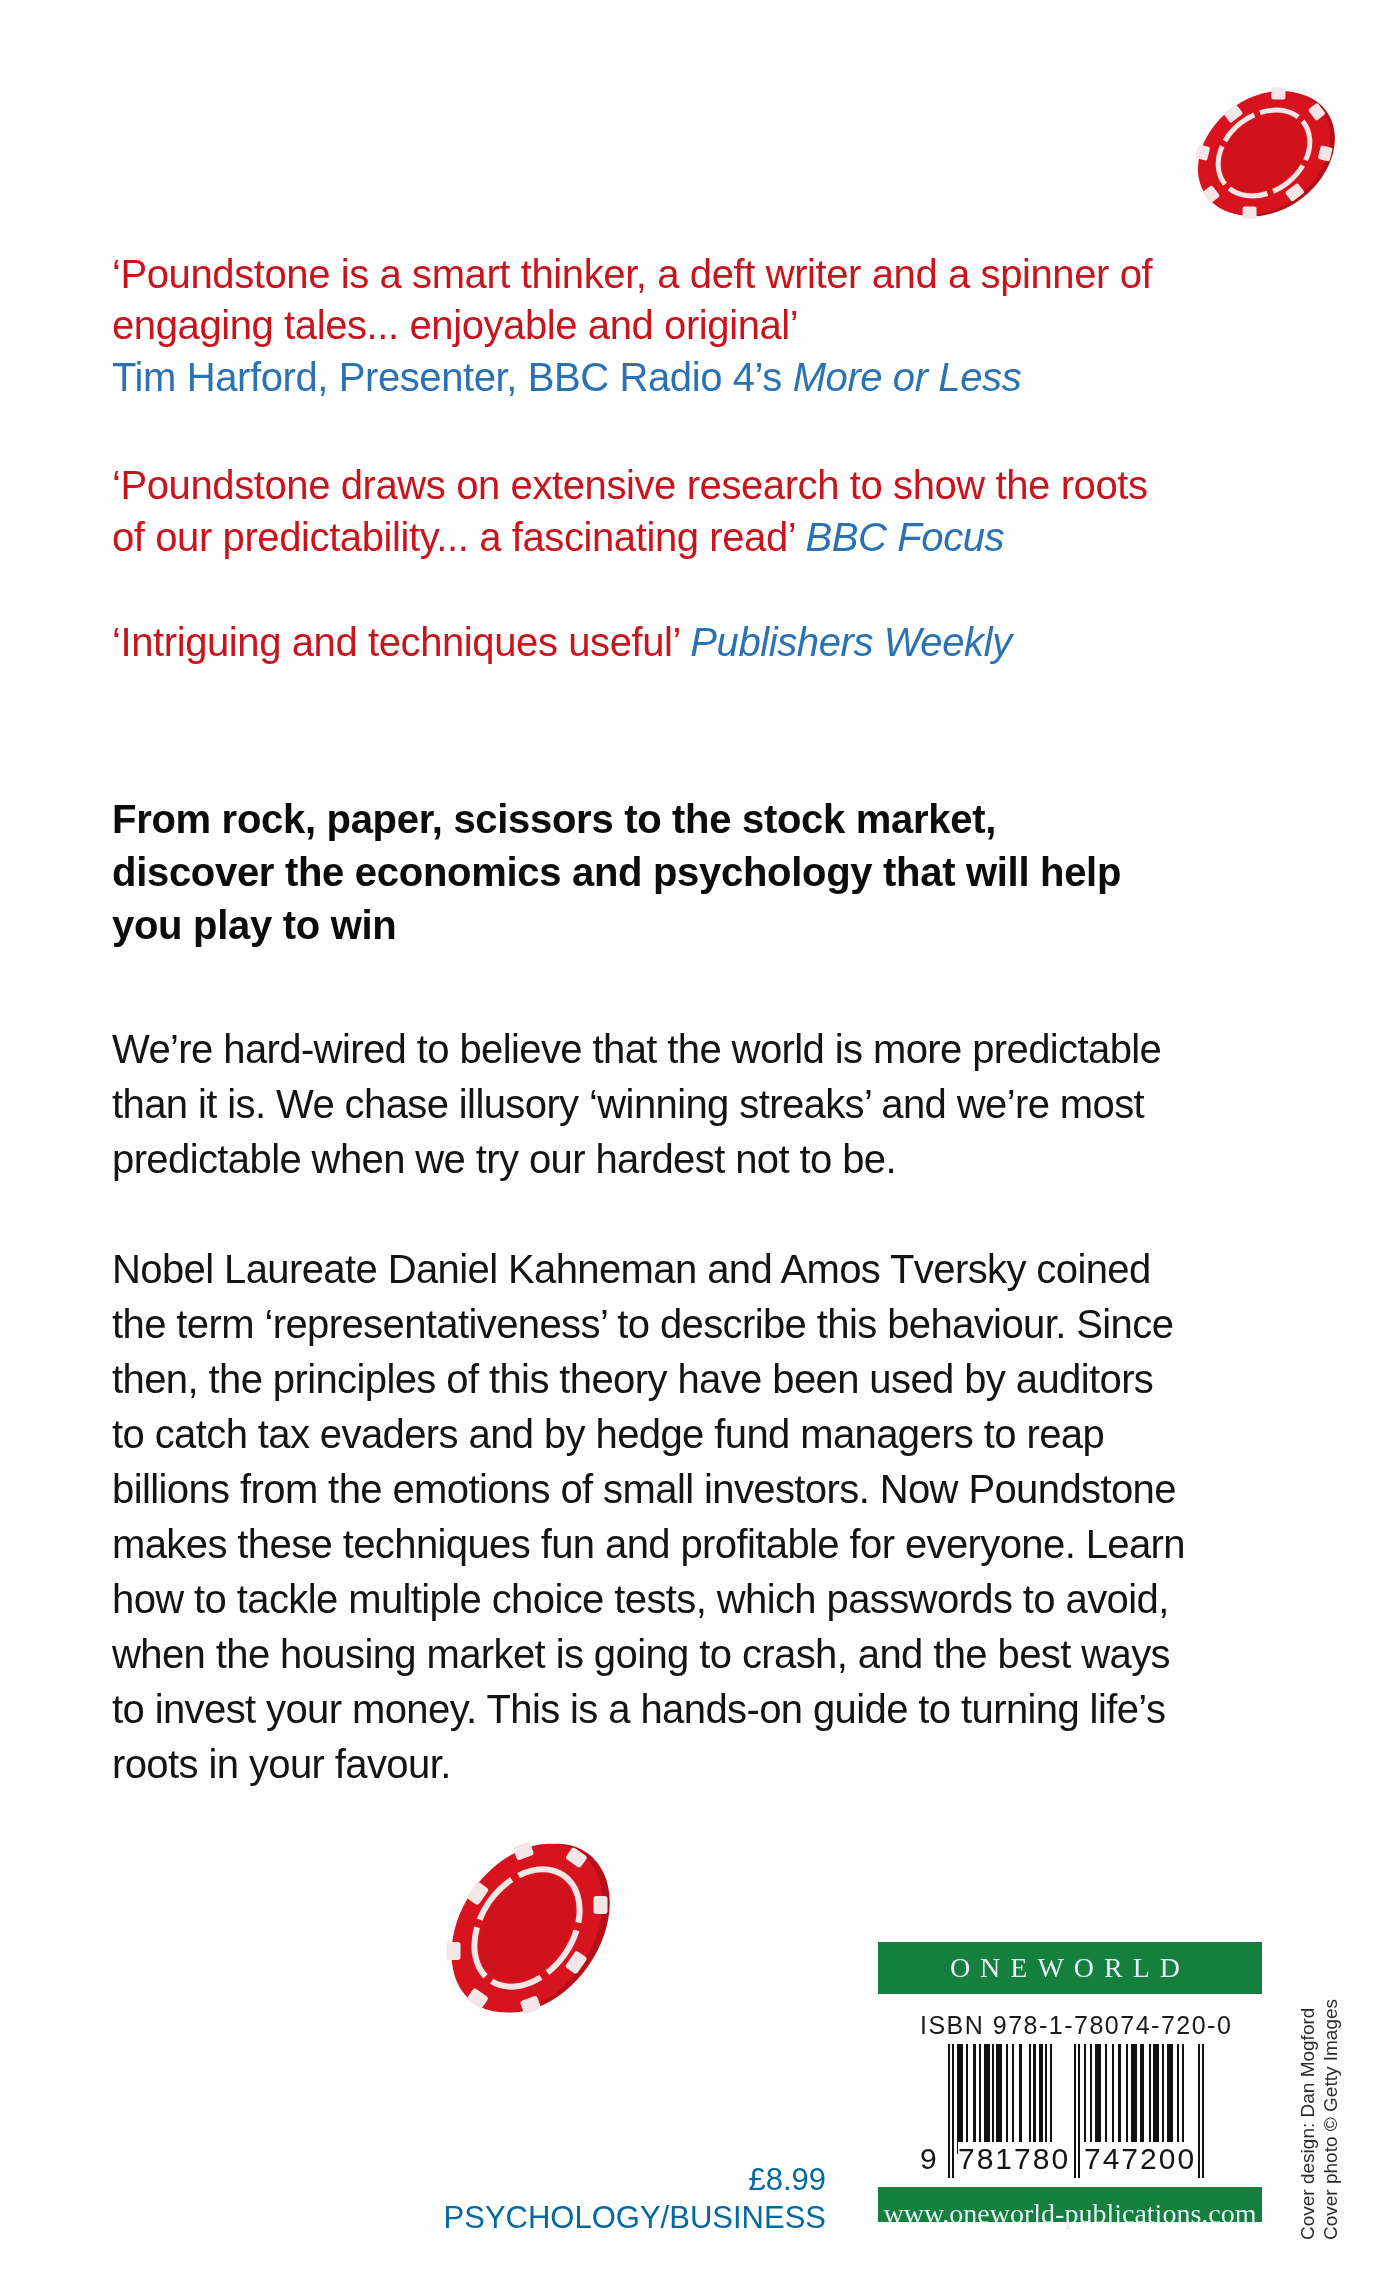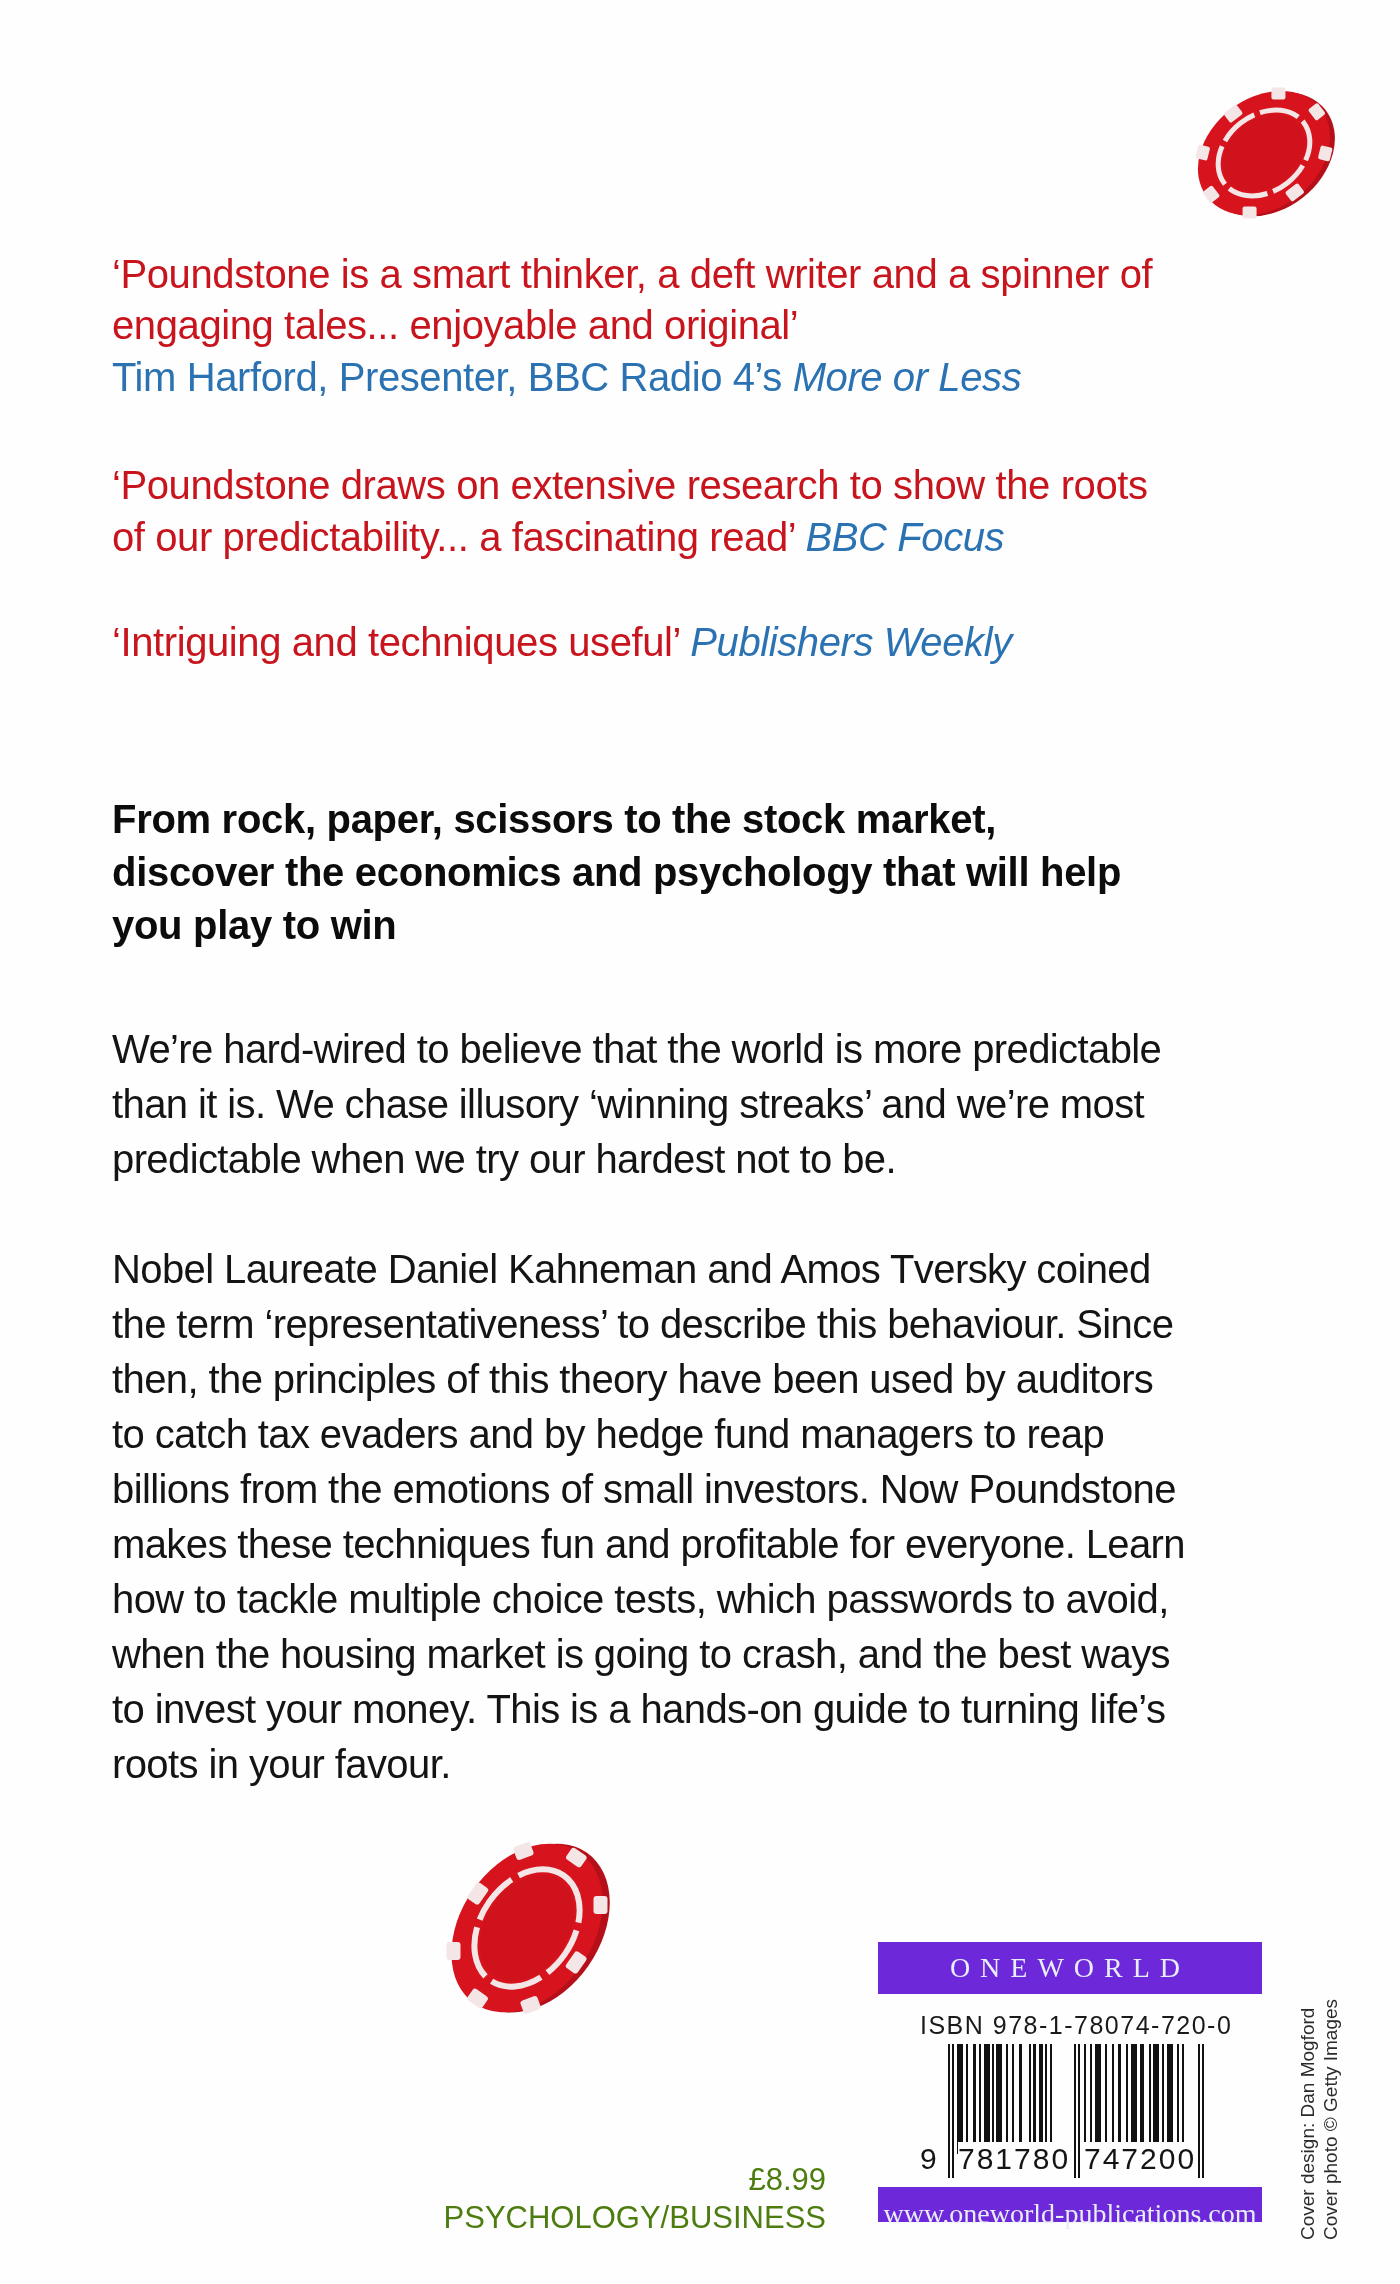--- a/index.html
+++ b/index.html
@@ -23,26 +23,26 @@
   .headline { font-weight: bold; font-size: 40px; color: #0c0c0c; letter-spacing: -0.3px; }
 
   
   .body { font-size: 40px; color: #141414; letter-spacing: -0.6px; }
 
   
   .chip { position: absolute; }
 
   
   .price, .category {
-    position: absolute; right: 574px; text-align: right; font-size: 31px; color: #4d7c0f; white-space: nowrap;
+    position: absolute; right: 574px; text-align: right; font-size: 31px; color: #0369a1; white-space: nowrap;
   }
 
   
   .band {
-    position: absolute; left: 878px; width: 384px; background: #6d28d9; color: #e8eef6;
+    position: absolute; left: 878px; width: 384px; background: #15803d; color: #e8eef6;
     font-family: "Liberation Serif", "DejaVu Serif", serif; text-align: center; white-space: nowrap;
   }
   .band.top { top: 1942px; height: 52px; line-height: 52px; font-size: 28px; letter-spacing: 10px; }
   .band.bottom { top: 2187px; height: 35px; line-height: 53px; font-size: 28px; letter-spacing: 0px; }
   .isbn {
     position: absolute; left: 920px; top: 2011px; font-size: 25px; letter-spacing: 1.5px; color: #1a1a1a; white-space: nowrap;
   }
   .barcode { position: absolute; left: 940px; top: 2044px; width: 275px; height: 134px; }
   .ean-digits {
     position: absolute; top: 2142px; font-size: 30px; color: #141414; letter-spacing: 2px; white-space: nowrap; background: #fefefe;

